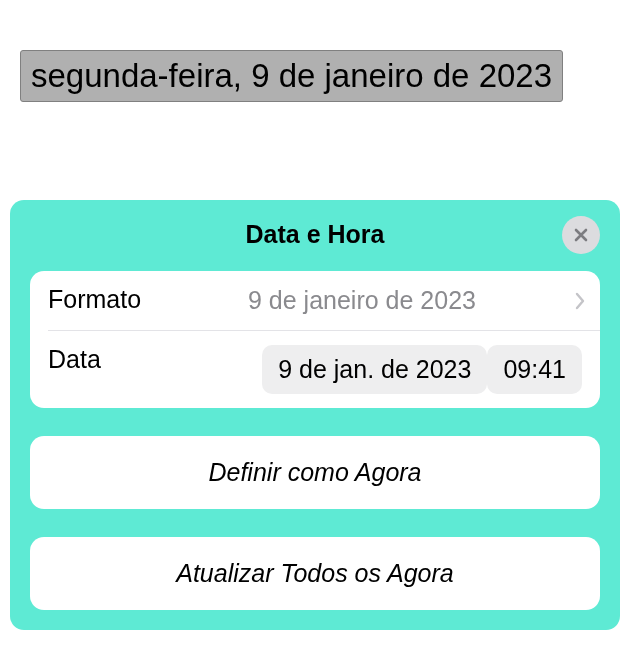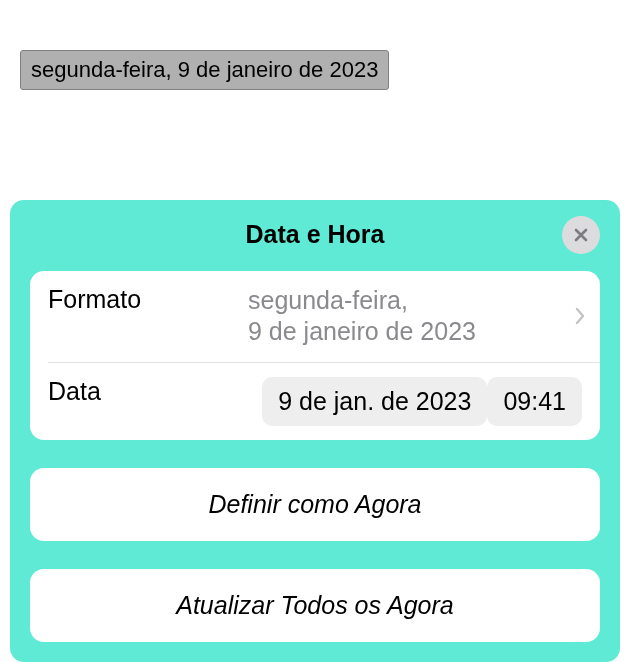--- a/index.html
+++ b/index.html
@@ -12,21 +12,21 @@
     }
     .content-area {
       padding: 50px 20px 20px 20px;
     }
     .date-badge {
       display: inline-block;
       background: #b0b0b0;
       border: 1px solid #808080;
       border-radius: 3px;
       padding: 6px 10px;
-      font-size: 22px;
+      font-size: 33px;
       font-weight: 400;
       color: #000;
     }
     .panel {
       position: absolute;
       left: 10px;
       right: 10px;
       top: 200px;
       background: #5eead4;
       border-radius: 14px;
@@ -147,21 +147,20 @@
       <svg viewBox="0 0 16 16">
         <path d="M3 3 L13 13 M13 3 L3 13" stroke="#7c7c80" stroke-width="2.6" stroke-linecap="round" fill="none"></path>
       </svg>
     </button>
   </div>
 
   <div class="card">
     <div class="row format-row">
       <span class="row-label">Formato</span>
       <div class="row-value">
-        <div>segunda-feira,</div>
         <div>9 de janeiro de 2023</div>
       </div>
       <span class="chevron">
         <svg viewBox="0 0 12 18">
           <path d="M3 2 L9 9 L3 16" stroke="#c4c4c8" stroke-width="2.4" stroke-linecap="round" stroke-linejoin="round" fill="none"></path>
         </svg>
       </span>
     </div>
     <div class="row-divider"></div>
     <div class="row data-row">

